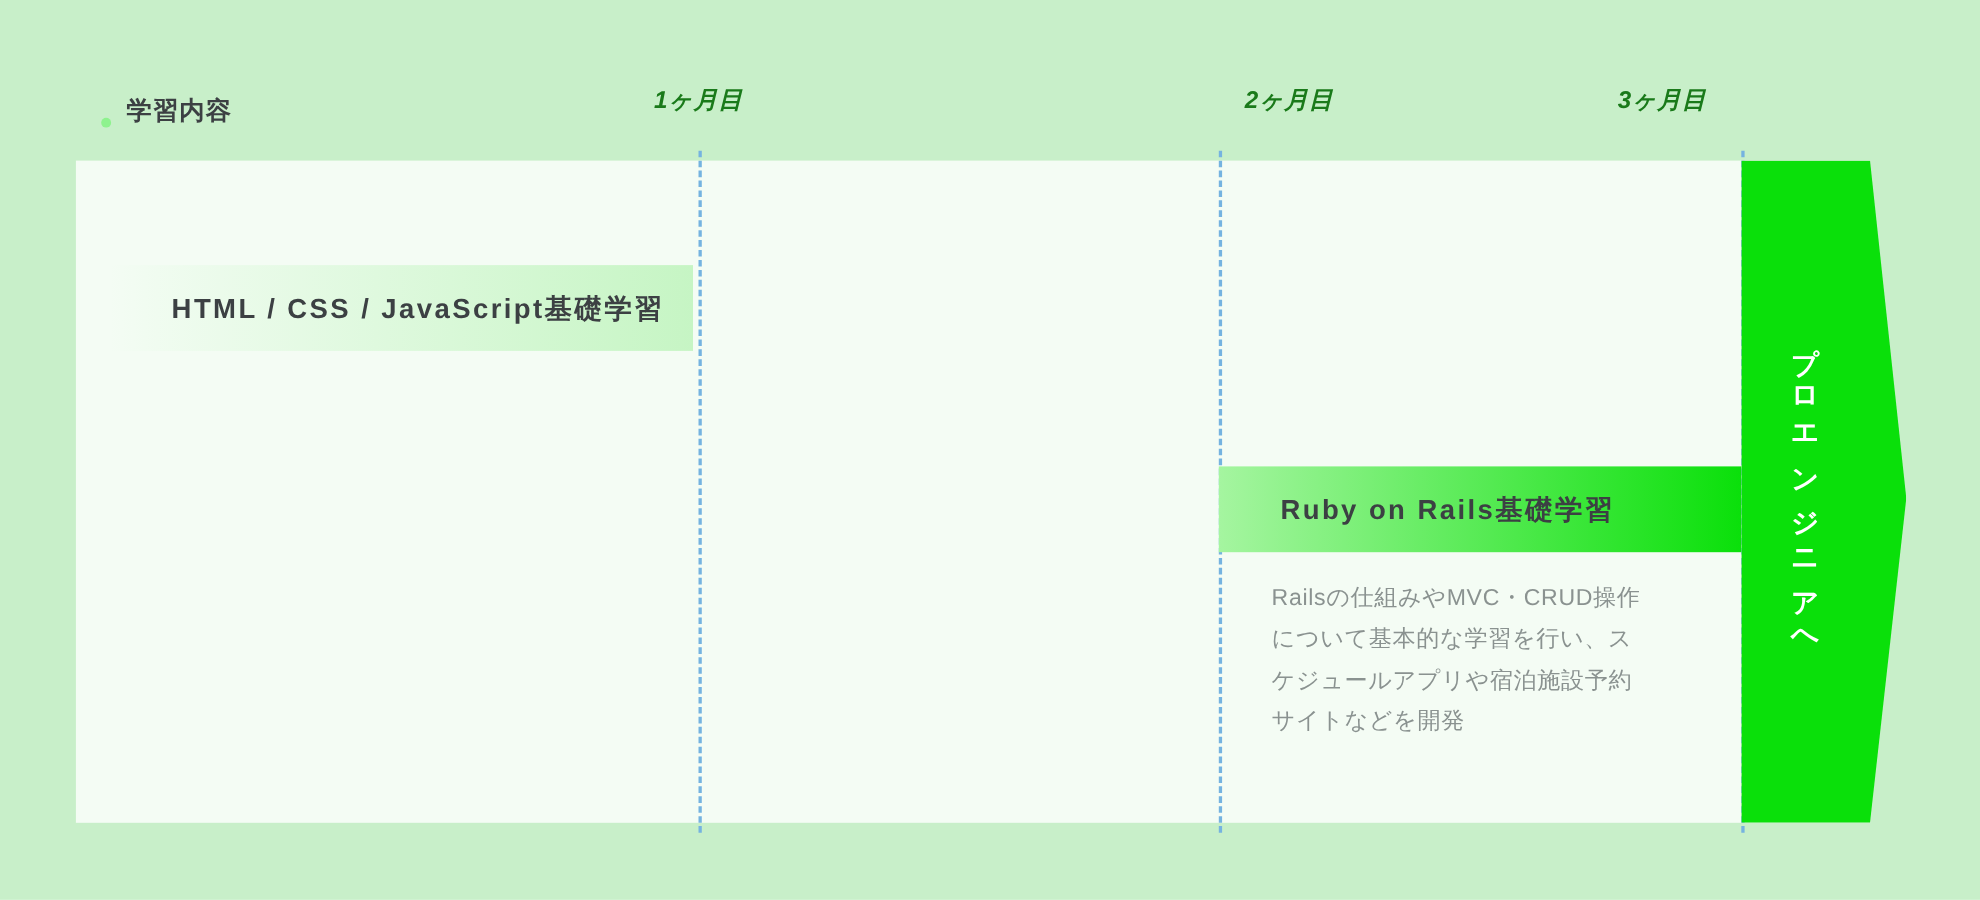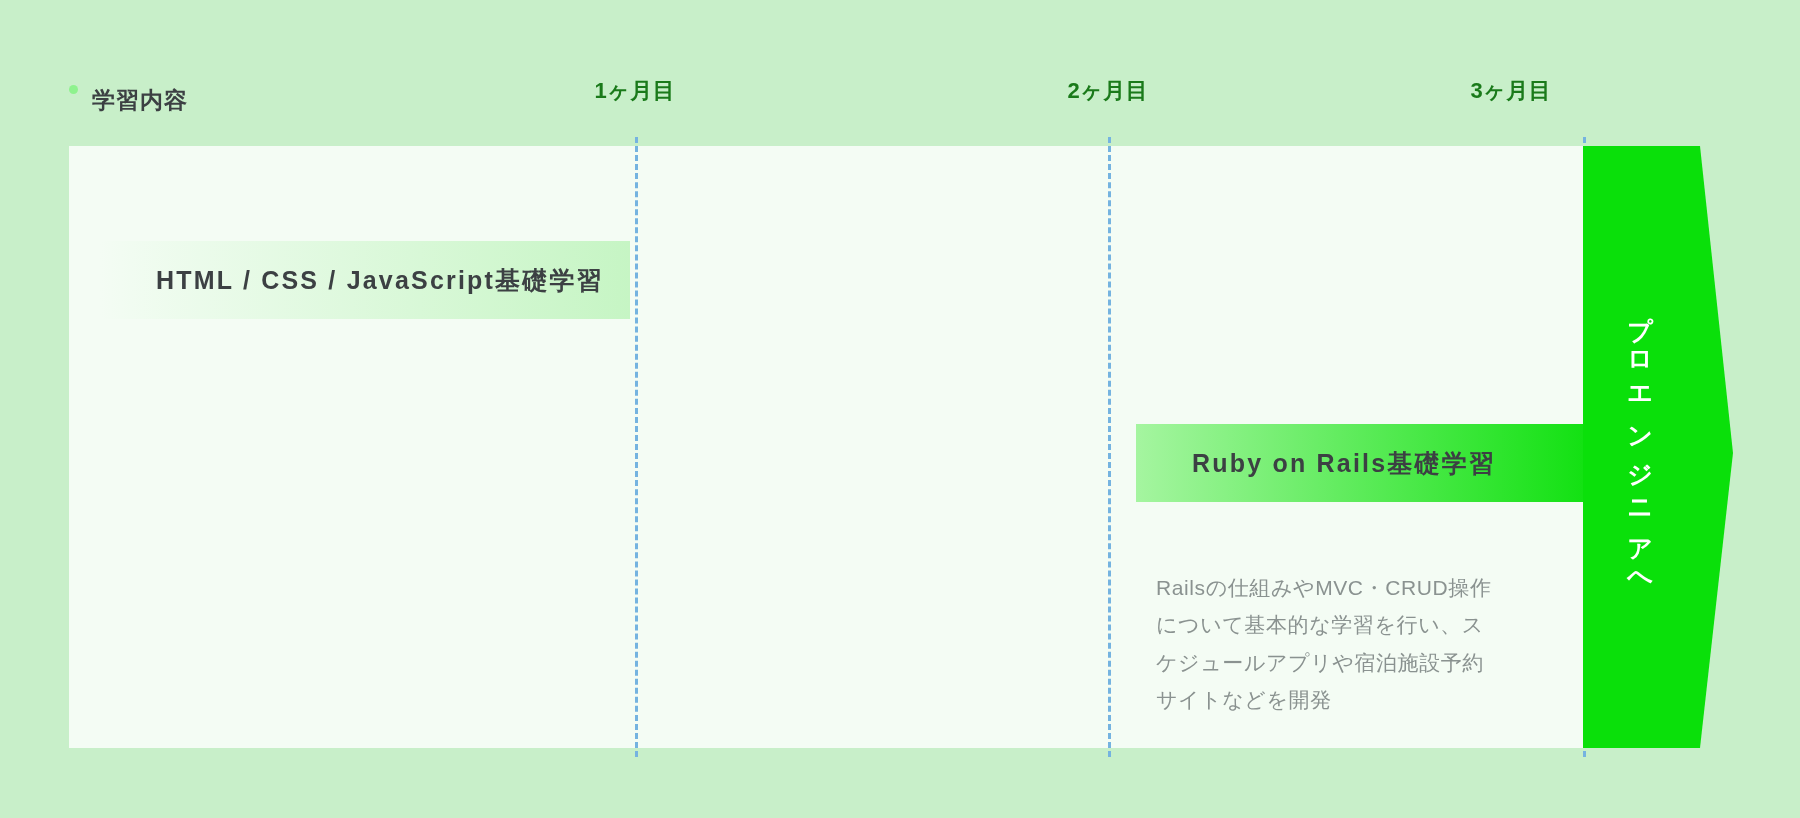--- a/index.html
+++ b/index.html
@@ -19,24 +19,24 @@
   #stage {
     position: absolute;
     left: 0; top: 0;
     width: 1800px;
     height: 818px;
   }
 
   
   .legend {
     position: absolute;
-    left: 69px;
+    left: 92px;
     top: 85px;
     display: flex;
-    align-items: flex-start;
+    align-items: flex-end;
     gap: 14px;
   }
   .legend-dot {
     width: 9px;
     height: 9px;
     border-radius: 50%;
     background: #8ef28e;
     display: block;
   }
   .legend-label {
@@ -49,20 +49,21 @@
 
   .month-label {
     position: absolute;
     top: 76px;
     font-size: 22px;
     font-weight: bold;
     color: #1a7a1a;
     letter-spacing: 0.5px;
     white-space: nowrap;
     transform: translateX(-50%);
+    font-style: italic;
   }
 
   
   .card {
     position: absolute;
     left: 69px;
     top: 146px;
     width: 1514px;
     height: 602px;
     background: #f4fcf4;
@@ -86,21 +87,21 @@
   .bar-label {
     font-size: 25px;
     font-weight: bold;
     color: #3c4043;
     letter-spacing: 2.2px;
     padding-left: 56px;
     white-space: nowrap;
   }
   .bar-1 { background: linear-gradient(to right, #f4fcf4 0%, #f1fcf1 6%, #c6f5c4 100%); text-align: right; }
   .bar-2 { background: linear-gradient(to right, #f4fcf4 0%, #effbee 5%, #8bf58b 100%); }
-  .bar-3 { background: linear-gradient(to right, #a5f5a0 0%, #0ae00a 100%); margin-left: 28px; }
+  .bar-3 { background: linear-gradient(to right, #a5f5a0 0%, #0ae00a 100%); }
 
   
   .desc {
     position: absolute;
     font-size: 21px;
     line-height: 1.78;
     color: #8a9290;
     letter-spacing: 0.6px;
     white-space: pre-line;
   }
@@ -141,37 +142,37 @@
 <body>
 
 <div id="stage">
 
   <div class="legend">
     <span class="legend-dot"></span>
     <span class="legend-label">学習内容</span>
   </div>
 
   <div class="month-label" id="month-0" style="left: 635px;">1ヶ月目</div>
-  <div class="month-label" id="month-1" style="left: 1108px;">2ヶ月目</div>
+  <div class="month-label" id="month-1" style="left: 1172px;">2ヶ月目</div>
   <div class="month-label" id="month-2" style="left: 1511px;">3ヶ月目</div>
 
   <div class="card"></div>
 
   <div class="divider" id="divider-0" style="left: 635px;"></div>
   <div class="divider" id="divider-1" style="left: 1108px;"></div>
   <div class="divider" id="divider-2" style="left: 1583px;"></div>
 
   <div class="bar bar-1" id="bar-0" style="left: 100px; top: 241px; width: 530px;">
     <span class="bar-label">HTML / CSS / JavaScript基礎学習</span>
   </div>
   <div class="bar bar-3" id="bar-2" style="left: 1108px; top: 424px; width: 475px;">
     <span class="bar-label">Ruby on Rails基礎学習</span>
   </div>
 
-  <div class="desc" id="desc-2" style="left: 1156px; top: 525px; width: 420px; margin-top: 44px;">Railsの仕組みやMVC・CRUD操作
+  <div class="desc" id="desc-2" style="left: 1156px; top: 525px; width: 420px;">Railsの仕組みやMVC・CRUD操作
 について基本的な学習を行い、ス
 ケジュールアプリや宿泊施設予約
 サイトなどを開発</div>
 
   <div class="arrow-wrap">
     <div class="arrow-shape"></div>
     <div class="arrow-text">プロエンジニアへ</div>
   </div>
 
 </div>

